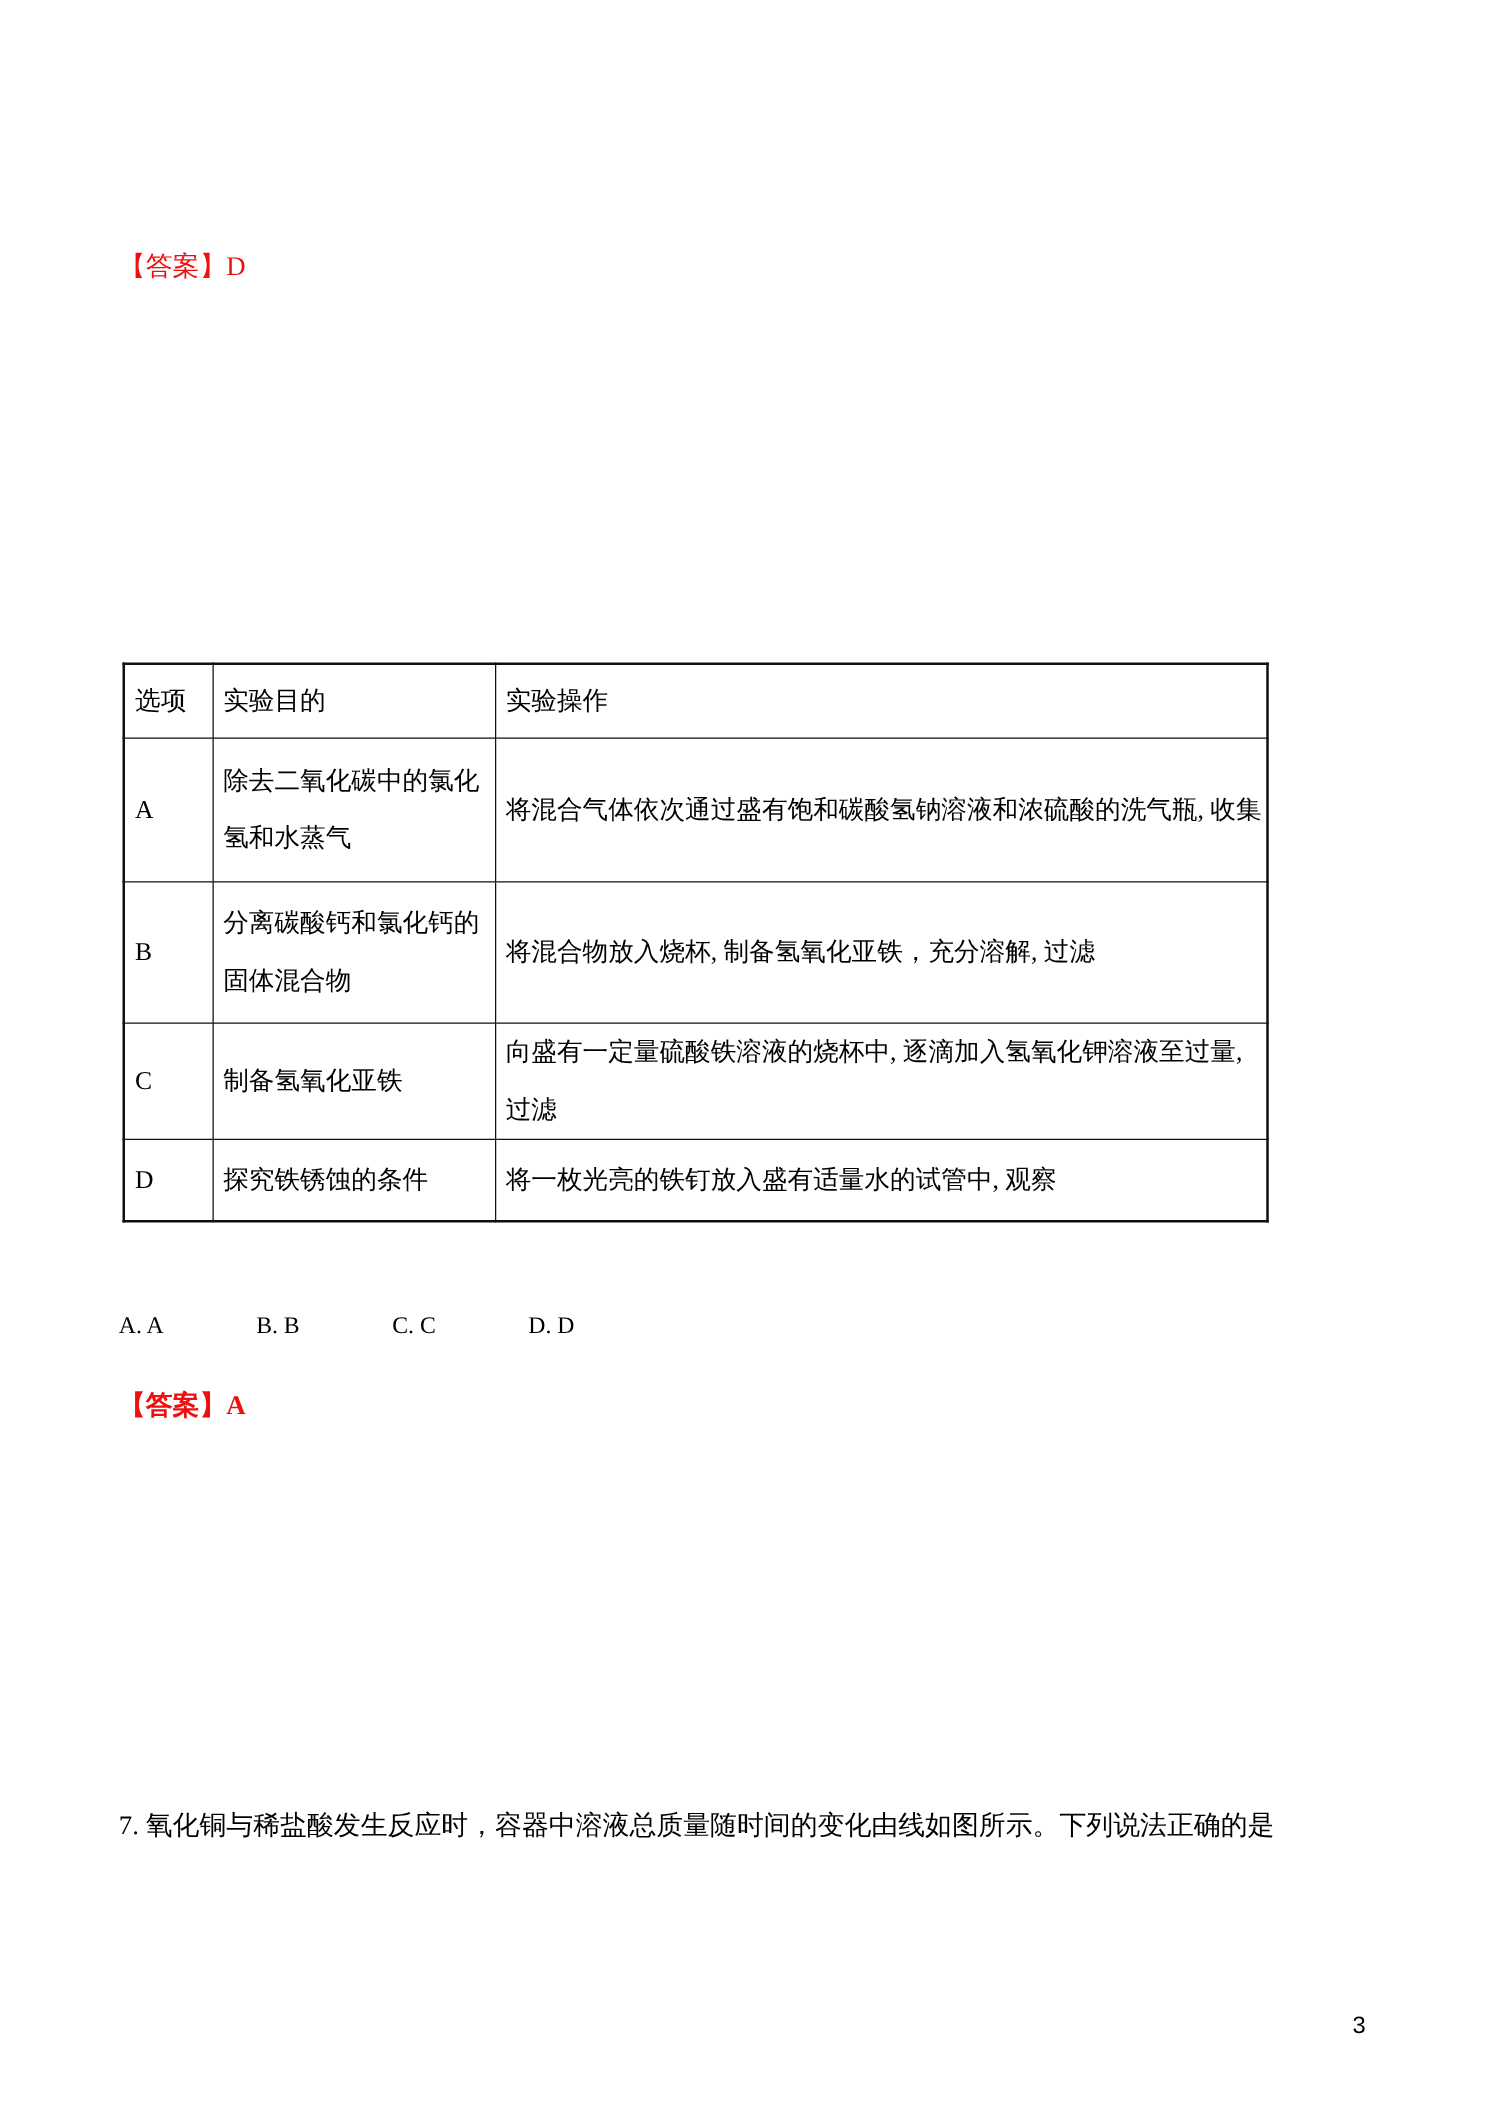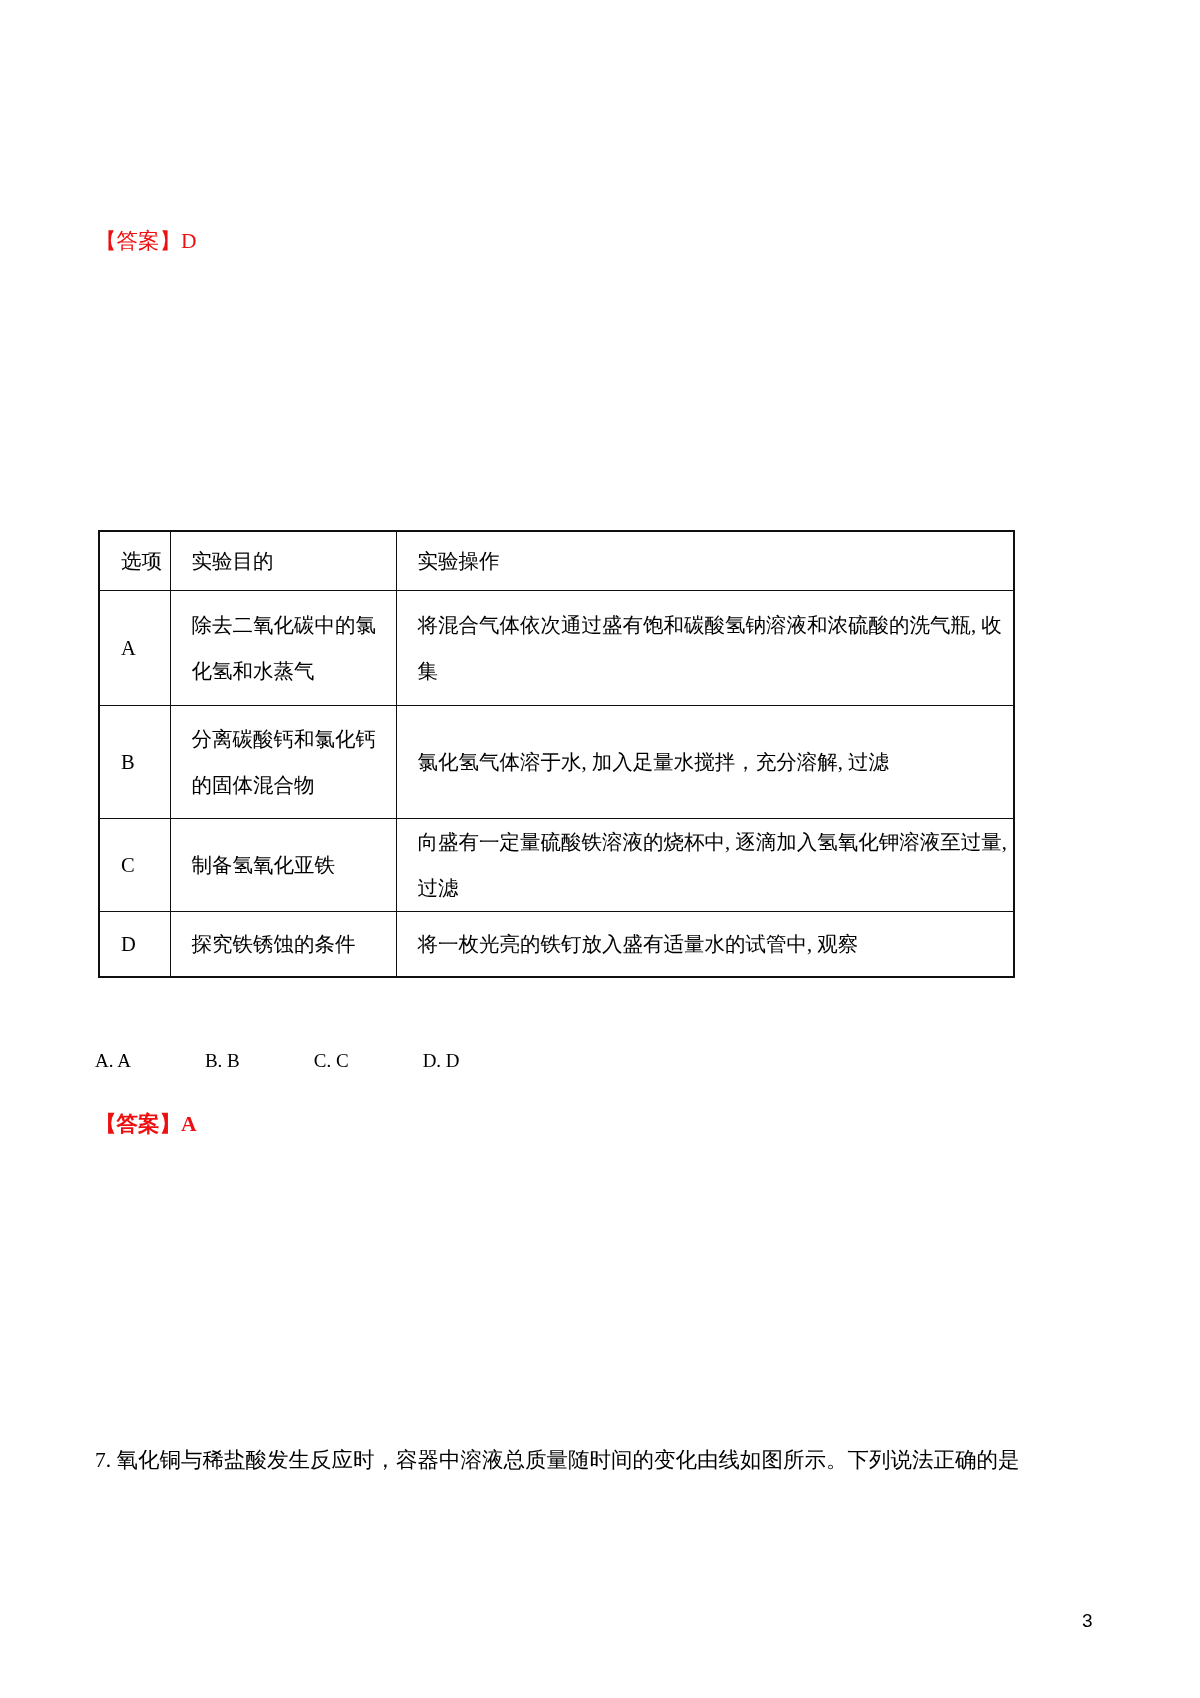--- a/index.html
+++ b/index.html
@@ -36,21 +36,21 @@
     width:915px;
     border:2.5px solid #101010;
     background:#ffffff;
   }
   table.exp td{
     border:1.5px solid #101010;
     font-size:20.5px;
     font-weight:normal;
     text-align:left;
     vertical-align:middle;
-    padding:0 2px 0 21px;
+    padding:0 2px 0 8px;
     line-height:46px;
     overflow:hidden;
     color:#000000;
   }
   tr.r-head td{height:58px;}
   tr.r-a td{height:114px;}
   tr.r-b td{height:112px;}
   tr.r-c td{height:64px;}
   tr.r-d td{height:64px;}
 
@@ -64,21 +64,21 @@
     font-size:19px;
     color:#000000;
   }
 </style>
 </head>
 <body>
 
 <div class="page">
 
 
-  <p class="abs content-left line red" style="top:199px;margin-top:28px;">【答案】D</p>
+  <p class="abs content-left line red" style="top:199px;">【答案】D</p>
 
 
 
   <table class="exp abs" style="left:98px;top:530px;">
     <colgroup>
       <col style="width:71px;">
       <col style="width:226px;">
       <col style="width:618px;">
     </colgroup>
     <tbody>
@@ -88,21 +88,21 @@
         <td>实验操作</td>
       </tr>
       <tr class="r-a">
         <td>A</td>
         <td>除去二氧化碳中的氯化氢和水蒸气</td>
         <td>将混合气体依次通过盛有饱和碳酸氢钠溶液和浓硫酸的洗气瓶, 收集</td>
       </tr>
       <tr class="r-b">
         <td>B</td>
         <td>分离碳酸钙和氯化钙的固体混合物</td>
-        <td>氯化氢气体溶于水, 加入足量水搅拌，充分溶解, 过滤</td>
+        <td>将混合物放入烧杯, 制备氢氧化亚铁，充分溶解, 过滤</td>
       </tr>
       <tr class="r-c">
         <td>C</td>
         <td>制备氢氧化亚铁</td>
         <td>向盛有一定量硫酸铁溶液的烧杯中, 逐滴加入氢氧化钾溶液至过量, 过滤</td>
       </tr>
       <tr class="r-d">
         <td>D</td>
         <td>探究铁锈蚀的条件</td>
         <td>将一枚光亮的铁钉放入盛有适量水的试管中, 观察</td>

